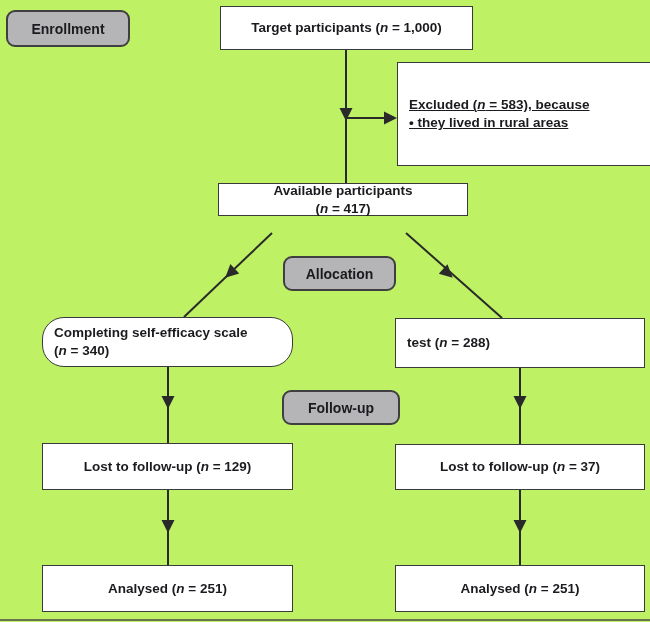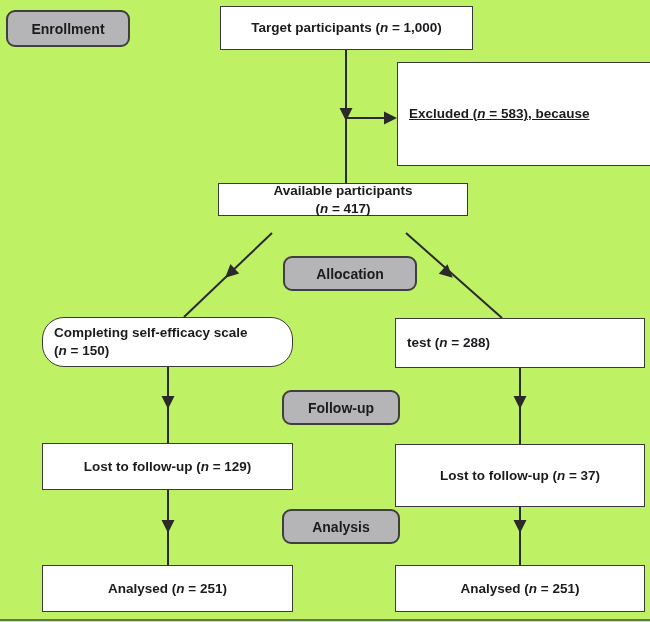--- a/index.html
+++ b/index.html
@@ -86,65 +86,65 @@
     <polygon points="0,1 -6.5,-12 6.5,-12" transform="translate(226,277) rotate(47)"></polygon>
     <polygon points="0,1 -6.5,-12 6.5,-12" transform="translate(452,277) rotate(-48)"></polygon>
     <polygon points="0,1 -6.5,-12 6.5,-12" transform="translate(168,408)"></polygon>
     <polygon points="0,1 -6.5,-12 6.5,-12" transform="translate(520,408)"></polygon>
     <polygon points="0,1 -6.5,-12 6.5,-12" transform="translate(168,532)"></polygon>
     <polygon points="0,1 -6.5,-12 6.5,-12" transform="translate(520,532)"></polygon>
   </svg>
 
   <div class="badge" style="left:6px; top:10px; width:124px; height:37px;">Enrollment</div>
 
-  <div class="badge" style="left:283px; top:256px; width:134px; height:35px;">Allocation</div>
+  <div class="badge" style="left:283px; top:256px; width:113px; height:35px;">Allocation</div>
 
   <div class="badge" style="left:282px; top:390px; width:118px; height:35px;">Follow-up</div>
 
-  <div class="badge" style="left:282px; top:509px; width:118px; height:35px;">Analysis</div>
 
   <div class="box center" style="left:220px; top:6px; width:253px; height:44px;">
     <span>
       <span>Target participants (</span><i>n</i><span> = 1,000)</span>
     </span>
   </div>
 
   <div class="box leftalign" style="left:397px; top:62px; width:276px; height:104px;text-decoration:underline;">
     <span>
       <span>Excluded (</span><i>n</i><span> = 583), because</span>
     </span>
+    <span>• they lived in rural areas</span>
   </div>
 
   <div class="box center" style="left:218px; top:183px; width:250px; height:33px;">
     <span>Available participants</span>
     <span>
       <span>(</span><i>n</i><span> = 417)</span>
     </span>
   </div>
 
   <div class="box leftalign" style="left:42px; top:317px; width:251px; height:50px;border-radius:22px;">
     <span>Completing self-efficacy scale</span>
     <span>
-      <span>(</span><i>n</i><span> = 150)</span>
+      <span>(</span><i>n</i><span> = 340)</span>
     </span>
   </div>
 
   <div class="box leftalign" style="left:395px; top:318px; width:250px; height:50px;">
     <span>
       <span>test (</span><i>n</i><span> = 288)</span>
     </span>
   </div>
 
   <div class="box center" style="left:42px; top:443px; width:251px; height:47px;">
     <span>
       <span>Lost to follow-up (</span><i>n</i><span> = 129)</span>
     </span>
   </div>
 
-  <div class="box center" style="left:395px; top:444px; width:250px; height:63px;">
+  <div class="box center" style="left:395px; top:444px; width:250px; height:46px;">
     <span>
       <span>Lost to follow-up (</span><i>n</i><span> = 37)</span>
     </span>
   </div>
 
   <div class="box center" style="left:42px; top:565px; width:251px; height:47px;">
     <span>
       <span>Analysed (</span><i>n</i><span> = 251)</span>
     </span>
   </div>

